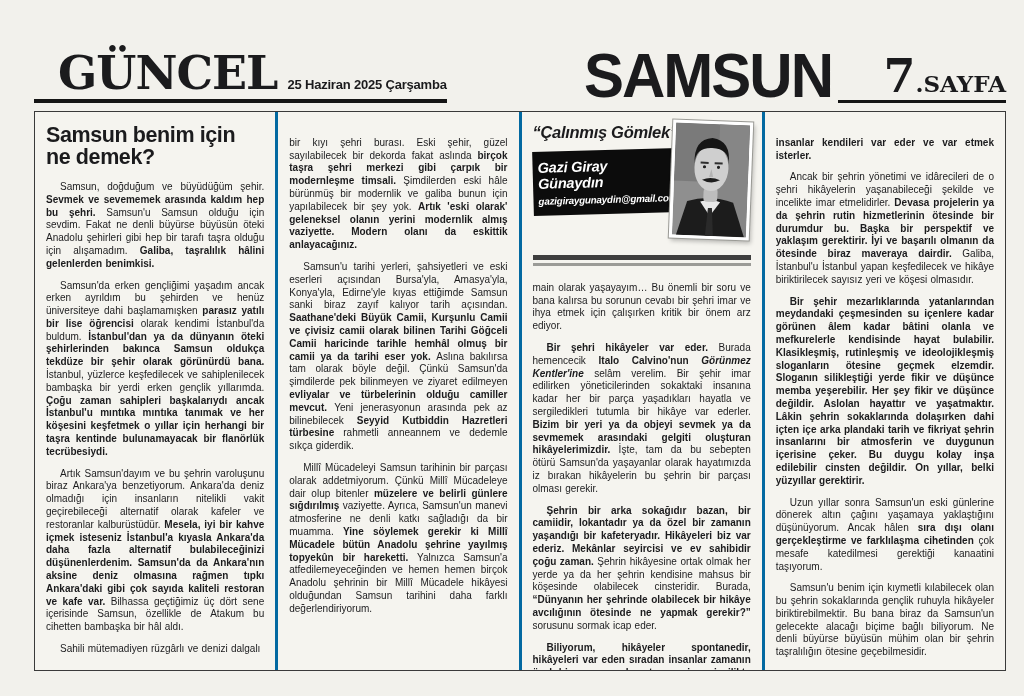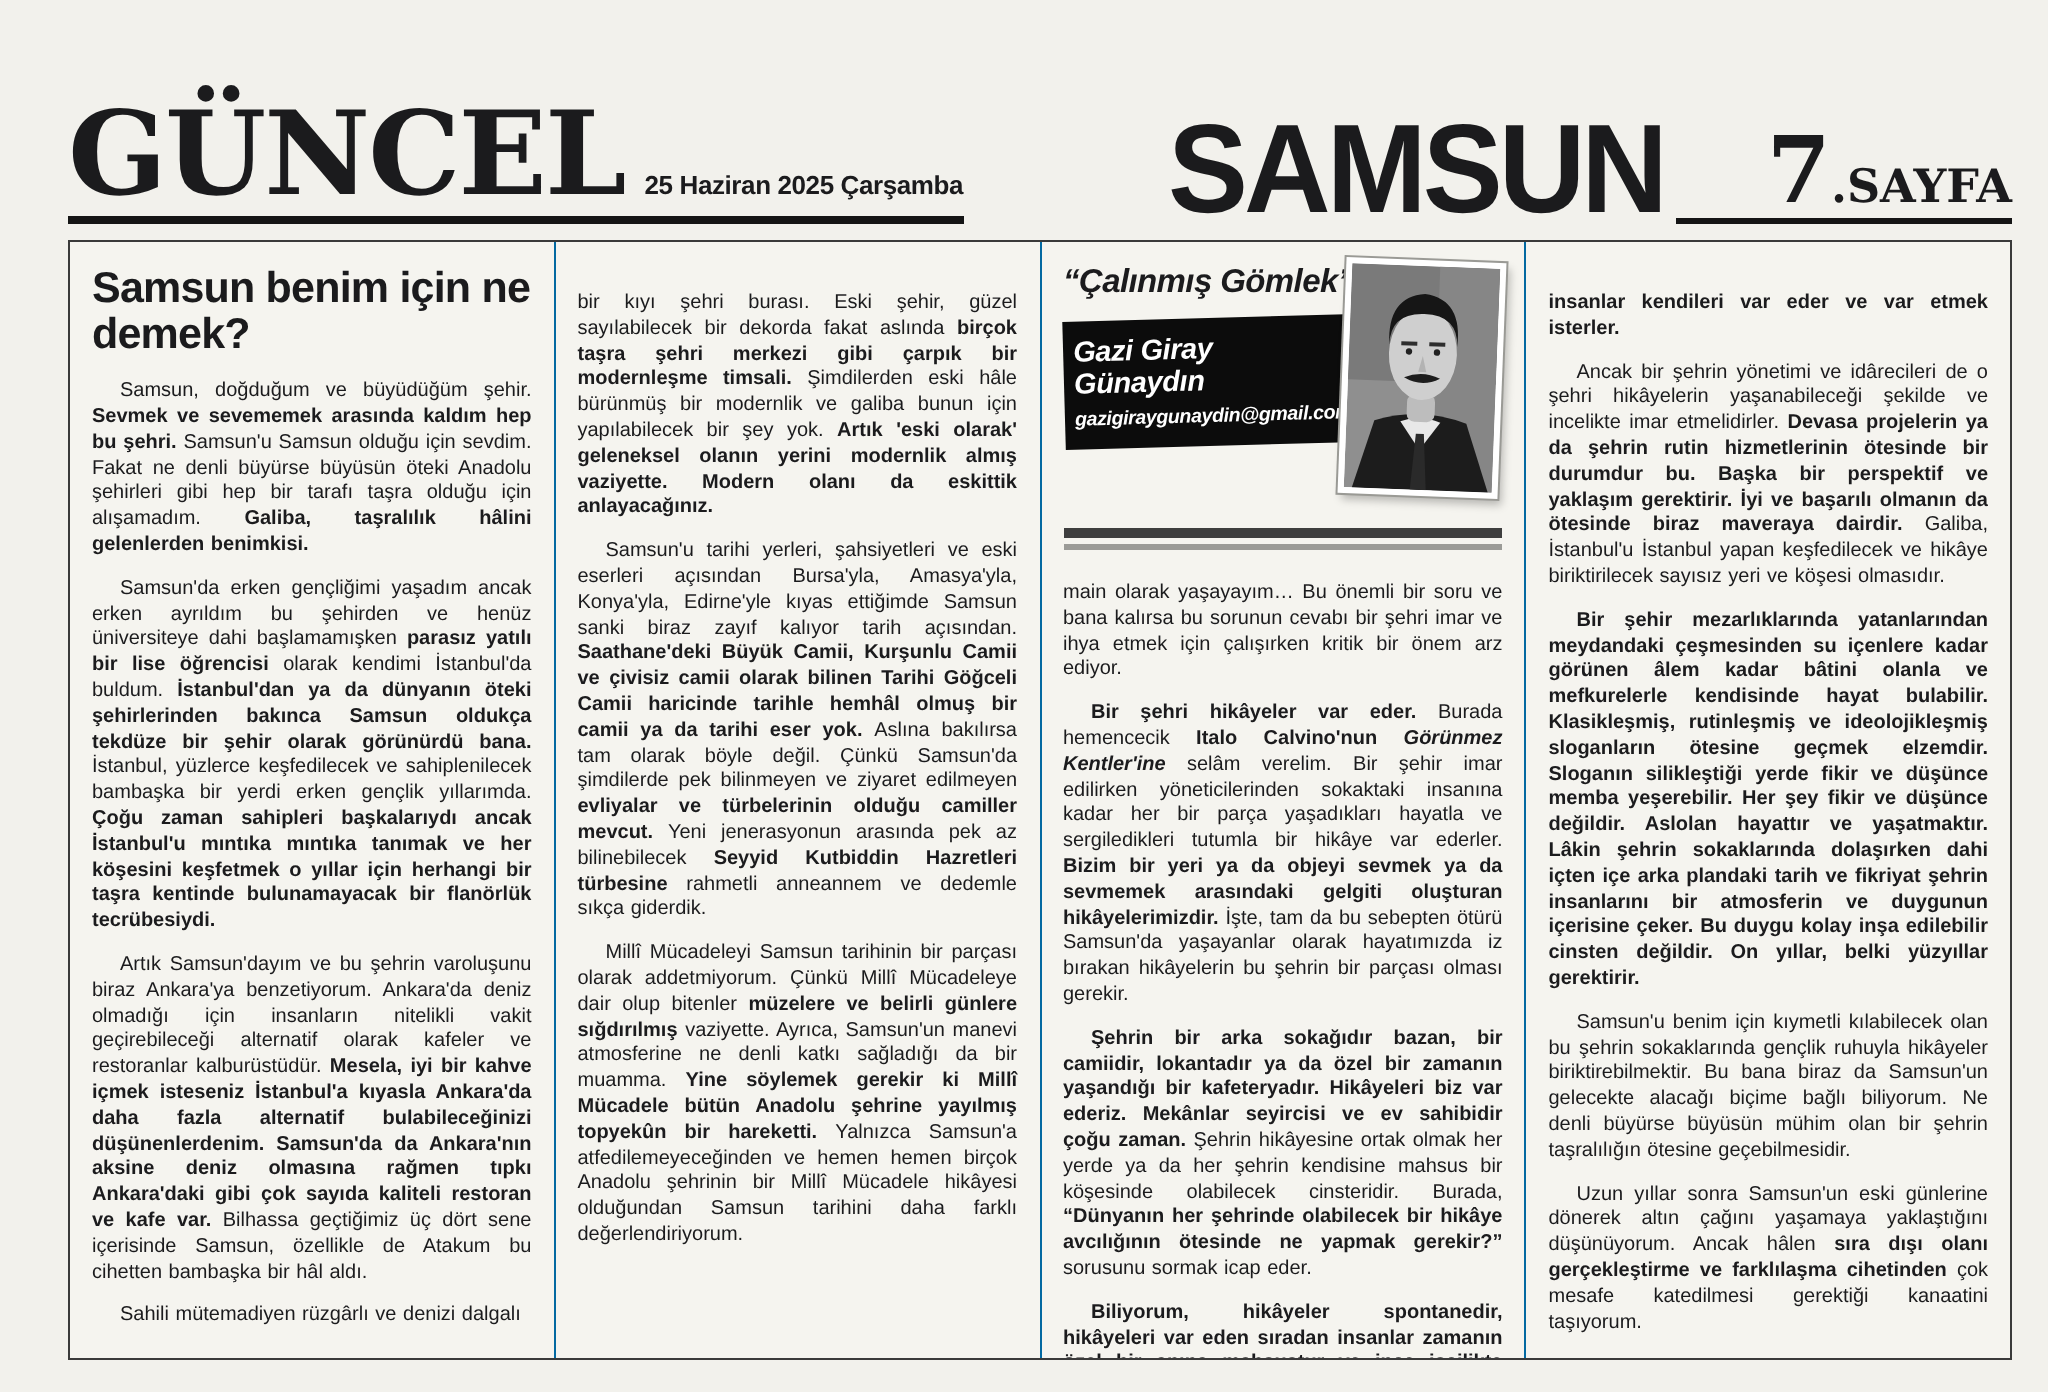--- a/index.html
+++ b/index.html
@@ -8,42 +8,42 @@
     background:#f2f1ec;
     font-family:"Liberation Sans",sans-serif;
     color:#1b1b1d;
   }
   .page{position:relative;width:1024px;height:696px;}
 
   
   .hdr{display:flex;align-items:flex-end;padding:50px 18px 0 34px;}
   .hdr-left{flex:0 0 392px;}
   .guncel-row{display:flex;align-items:baseline;white-space:nowrap;}
-  .guncel{font-family:"DejaVu Serif",serif;font-weight:bold;font-size:58px;line-height:.95;letter-spacing:-1px;}
+  .guncel{font-family:"DejaVu Serif",serif;font-weight:bold;font-size:46px;line-height:.95;letter-spacing:-1px;margin-left:24px;}
   .hdr-date{font-weight:bold;font-size:13px;margin-left:10px;letter-spacing:-0.2px;}
   .rule-left{height:4px;background:#151515;margin-top:3px;}
   .hdr-center{flex:1;text-align:right;padding:0 6px;}
   .samsun{font-weight:bold;font-size:60px;line-height:.88;letter-spacing:-2px;transform:scaleY(1.05);}
   .gazrow{display:flex;align-items:center;gap:8px;margin-top:0;}
   .gline{height:3px;background:#151515;flex:1;}
   .gline.short{flex:0 0 54px;}
   .gaz{font-weight:bold;font-size:19px;letter-spacing:1.5px;line-height:1;}
   .hdr-right{flex:0 0 168px;text-align:right;}
   .pageno{white-space:nowrap;font-family:"DejaVu Serif",serif;font-weight:bold;}
   .pageno .big{font-size:46px;line-height:.9;}
   .pageno .small{font-size:23px;}
   .rule-right{height:3px;background:#151515;margin-top:2px;}
 
   
   .article-box{
     margin:8px 16px 0 34px;width:972px;height:560px;
     border:1px solid #3a3a3a;background:#f5f4ef;
     display:flex;box-sizing:border-box;overflow:hidden;
   }
-  .col{flex:1 1 0;padding:9px 11px 0;border-right:1px solid #0369a1;overflow:hidden;}
+  .col{flex:1 1 0;padding:9px 11px 0;border-right:3px solid #0369a1;overflow:hidden;}
   .col:last-child{border-right:none;}
   .headline{
     font-size:21.5px;font-weight:bold;line-height:1.05;
     letter-spacing:-0.4px;margin:3px 0 12px;
   }
   .col-body p.para{
     font-size:10px;line-height:1.28;text-align:justify;
     margin:0 0 9px;text-indent:14px;word-spacing:0.5px;
   }
   .col-body p.para.noindent{text-indent:0;margin-top:16px;}
@@ -159,19 +159,19 @@
           <p class="para"><span class="b">Şehrin bir arka sokağıdır bazan, bir camiidir, lokantadır ya da özel bir zamanın yaşandığı bir kafeteryadır. Hikâyeleri biz var ederiz. Mekânlar seyircisi ve ev sahibidir çoğu zaman. </span><span>Şehrin hikâyesine ortak olmak her yerde ya da her şehrin kendisine mahsus bir köşesinde olabilecek cinsteridir. Burada, </span><span class="b">“Dünyanın her şehrinde olabilecek bir hikâye avcılığının ötesinde ne yapmak gerekir?” </span><span>sorusunu sormak icap eder.</span></p>
           <p class="para"><span class="b">Biliyorum, hikâyeler spontanedir, hikâyeleri var eden sıradan insanlar zamanın özel bir anına mahsustur ve ince işçilikte mühendislik kaldırmaz. Hikâyeler olduğu gibidir ve hikâyeleri genellikle özneleri olan</span></p>
         </div>
     </section>
 
     <section class="col">
       <div class="col-body">
           <p class="para noindent"><span class="b">insanlar kendileri var eder ve var etmek isterler.</span></p>
           <p class="para"><span>Ancak bir şehrin yönetimi ve idârecileri de o şehri hikâyelerin yaşanabileceği şekilde ve incelikte imar etmelidirler. </span><span class="b">Devasa projelerin ya da şehrin rutin hizmetlerinin ötesinde bir durumdur bu. Başka bir perspektif ve yaklaşım gerektirir. İyi ve başarılı olmanın da ötesinde biraz maveraya dairdir. </span><span>Galiba, İstanbul'u İstanbul yapan keşfedilecek ve hikâye biriktirilecek sayısız yeri ve köşesi olmasıdır.</span></p>
           <p class="para"><span class="b">Bir şehir mezarlıklarında yatanlarından meydandaki çeşmesinden su içenlere kadar görünen âlem kadar bâtini olanla ve mefkurelerle kendisinde hayat bulabilir. Klasikleşmiş, rutinleşmiş ve ideolojikleşmiş sloganların ötesine geçmek elzemdir. Sloganın silikleştiği yerde fikir ve düşünce memba yeşerebilir. Her şey fikir ve düşünce değildir. Aslolan hayattır ve yaşatmaktır. Lâkin şehrin sokaklarında dolaşırken dahi içten içe arka plandaki tarih ve fikriyat şehrin insanlarını bir atmosferin ve duygunun içerisine çeker. Bu duygu kolay inşa edilebilir cinsten değildir. On yıllar, belki yüzyıllar gerektirir.</span></p>
+          <p class="para"><span>Uzun yıllar sonra Samsun'un eski günlerine dönerek altın çağını yaşamaya yaklaştığını düşünüyorum. Ancak hâlen </span><span class="b">sıra dışı olanı gerçekleştirme ve farklılaşma cihetinden </span><span>çok mesafe katedilmesi gerektiği kanaatini taşıyorum.</span></p>
           <p class="para"><span>Samsun'u benim için kıymetli kılabilecek olan bu şehrin sokaklarında gençlik ruhuyla hikâyeler biriktirebilmektir. Bu bana biraz da Samsun'un gelecekte alacağı biçime bağlı biliyorum. Ne denli büyürse büyüsün mühim olan bir şehrin taşralılığın ötesine geçebilmesidir.</span></p>
-          <p class="para"><span>Uzun yıllar sonra Samsun'un eski günlerine dönerek altın çağını yaşamaya yaklaştığını düşünüyorum. Ancak hâlen </span><span class="b">sıra dışı olanı gerçekleştirme ve farklılaşma cihetinden </span><span>çok mesafe katedilmesi gerektiği kanaatini taşıyorum.</span></p>
         </div>
     </section>
 
   </main>
 </div>
 
 </body></html>

